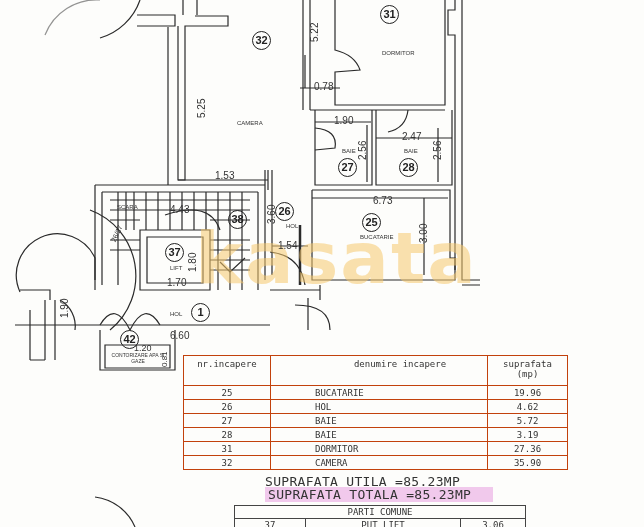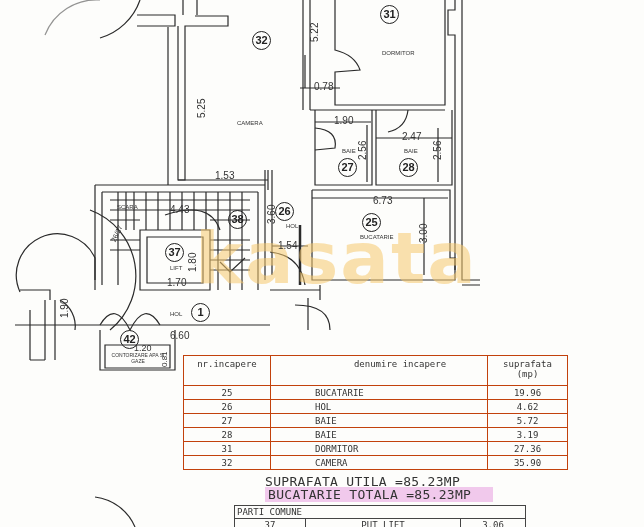--- a/index.html
+++ b/index.html
@@ -166,26 +166,26 @@
   </tr>
   <tr>
     <td class="c1">32</td>
     <td class="c2">CAMERA</td>
     <td class="c3">35.90</td>
   </tr>
 </tbody>
   </table>
 
 <div class="totals" style="top:474px">SUPRAFATA UTILA =85.23MP</div>
-<div class="totals" style="top:487px"><span class="hl">BUCATARIE TOTALA =85.23MP</span></div>
+<div class="totals" style="top:487px"><span class="hl">SUPRAFATA TOTALA =85.23MP</span></div>
 
 <table class="common">
   <tbody>
       <tr>
-    <td colspan="3" style="text-align:left;width:228px">PARTI COMUNE</td>
+    <td colspan="3" style="text-align:center;width:228px">PARTI COMUNE</td>
   </tr>
   <tr>
     <td style="width:66px;text-align:center">37</td>
     <td style="width:150px;text-align:center">PUT LIFT</td>
     <td style="width:60px;text-align:center">3.06</td>
   </tr>
 </tbody>
   </table>
 
 </body></html>

